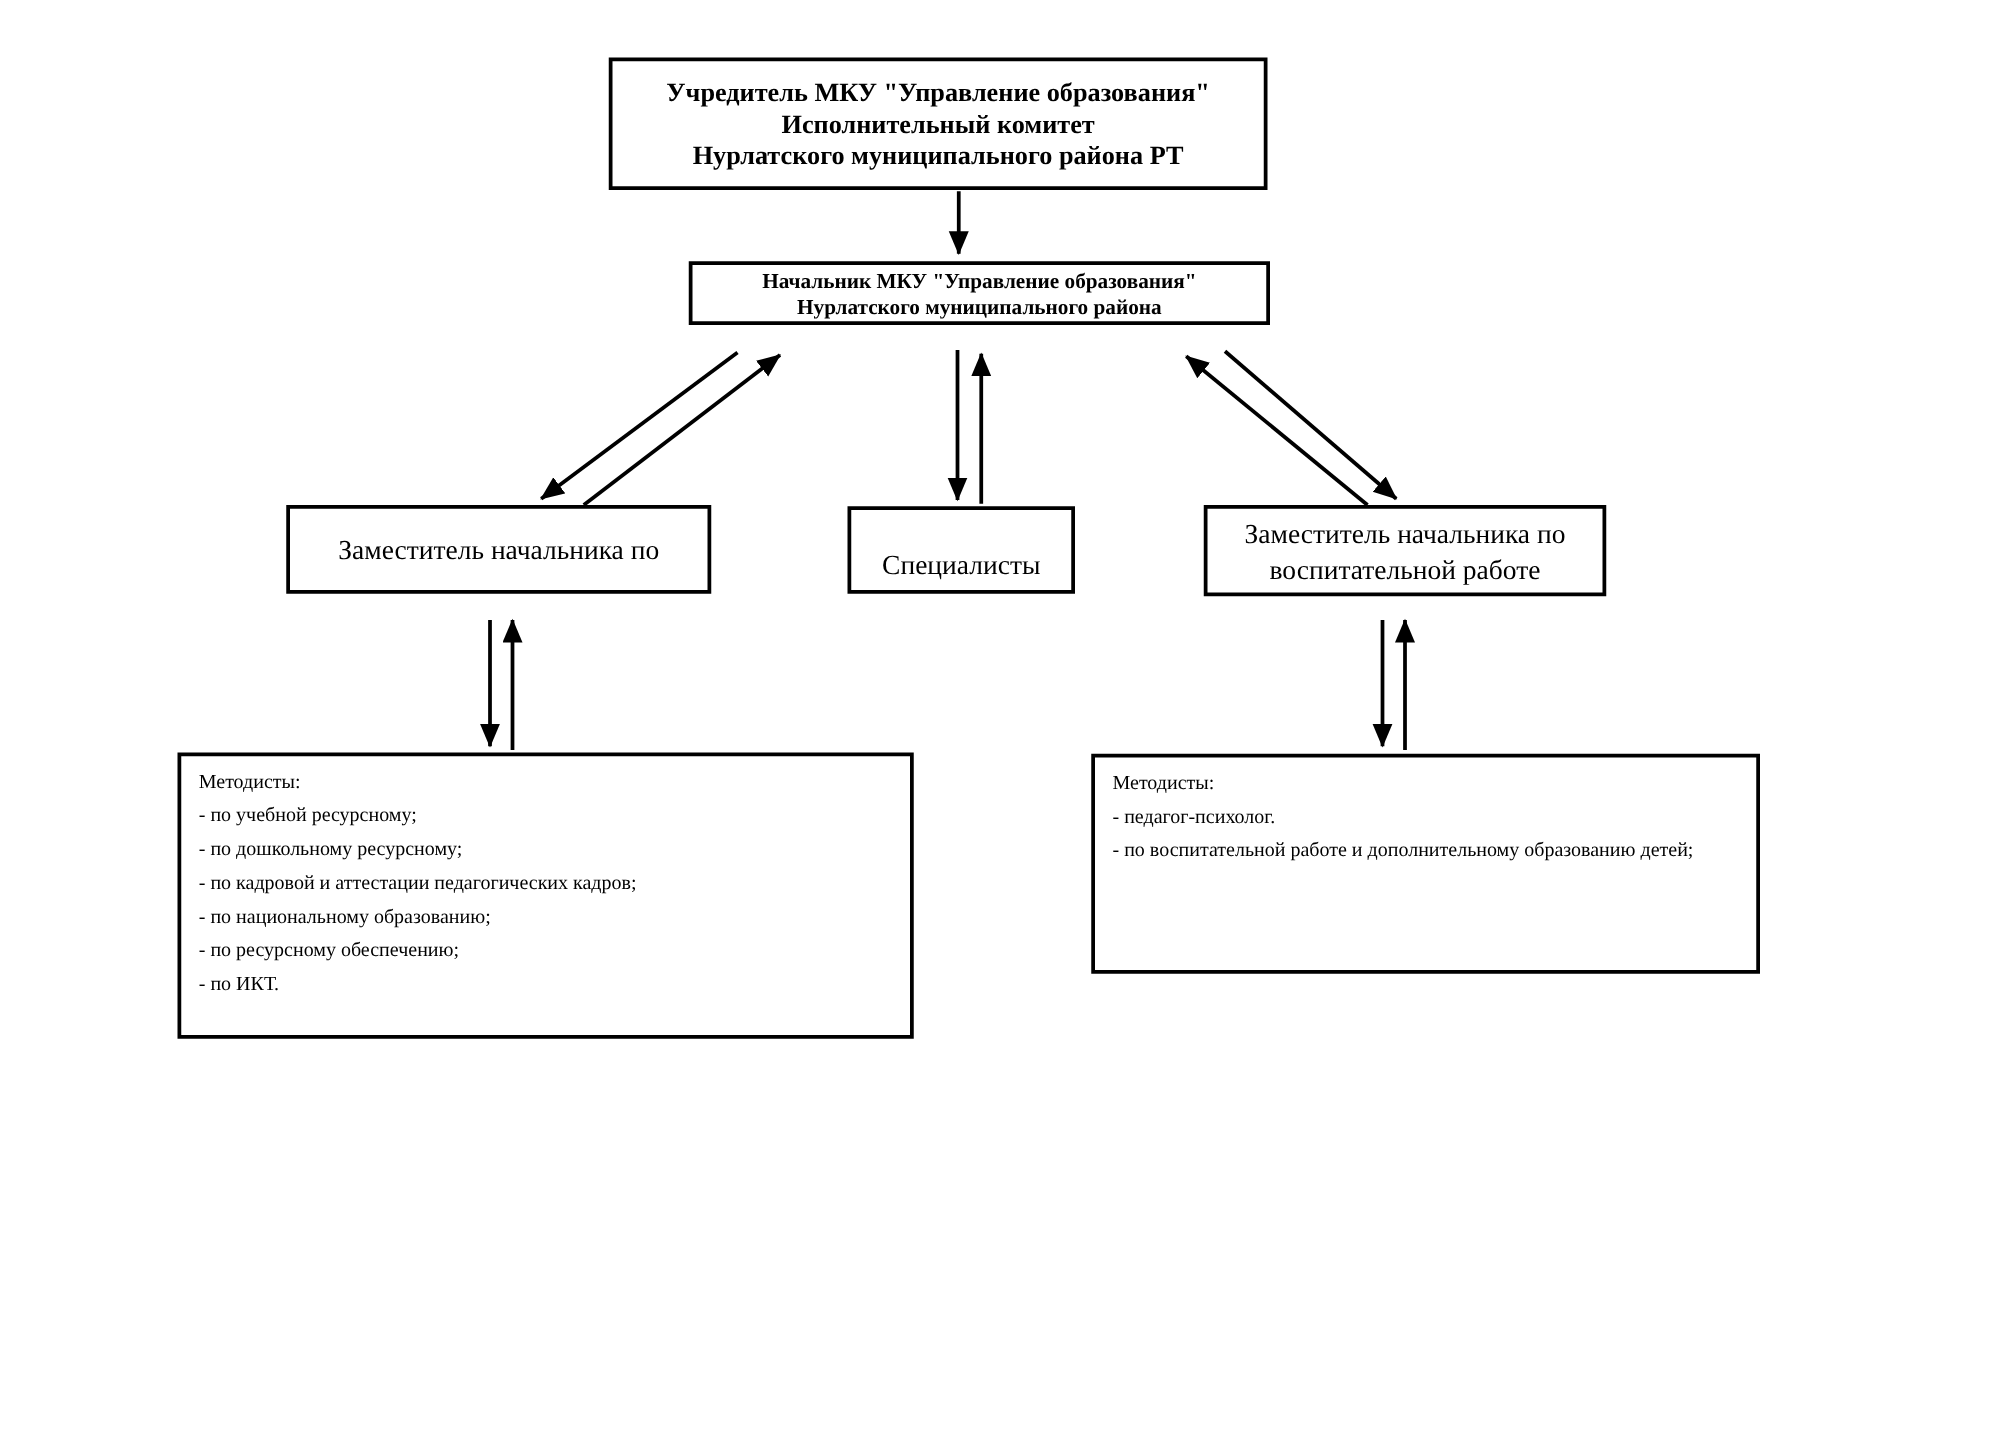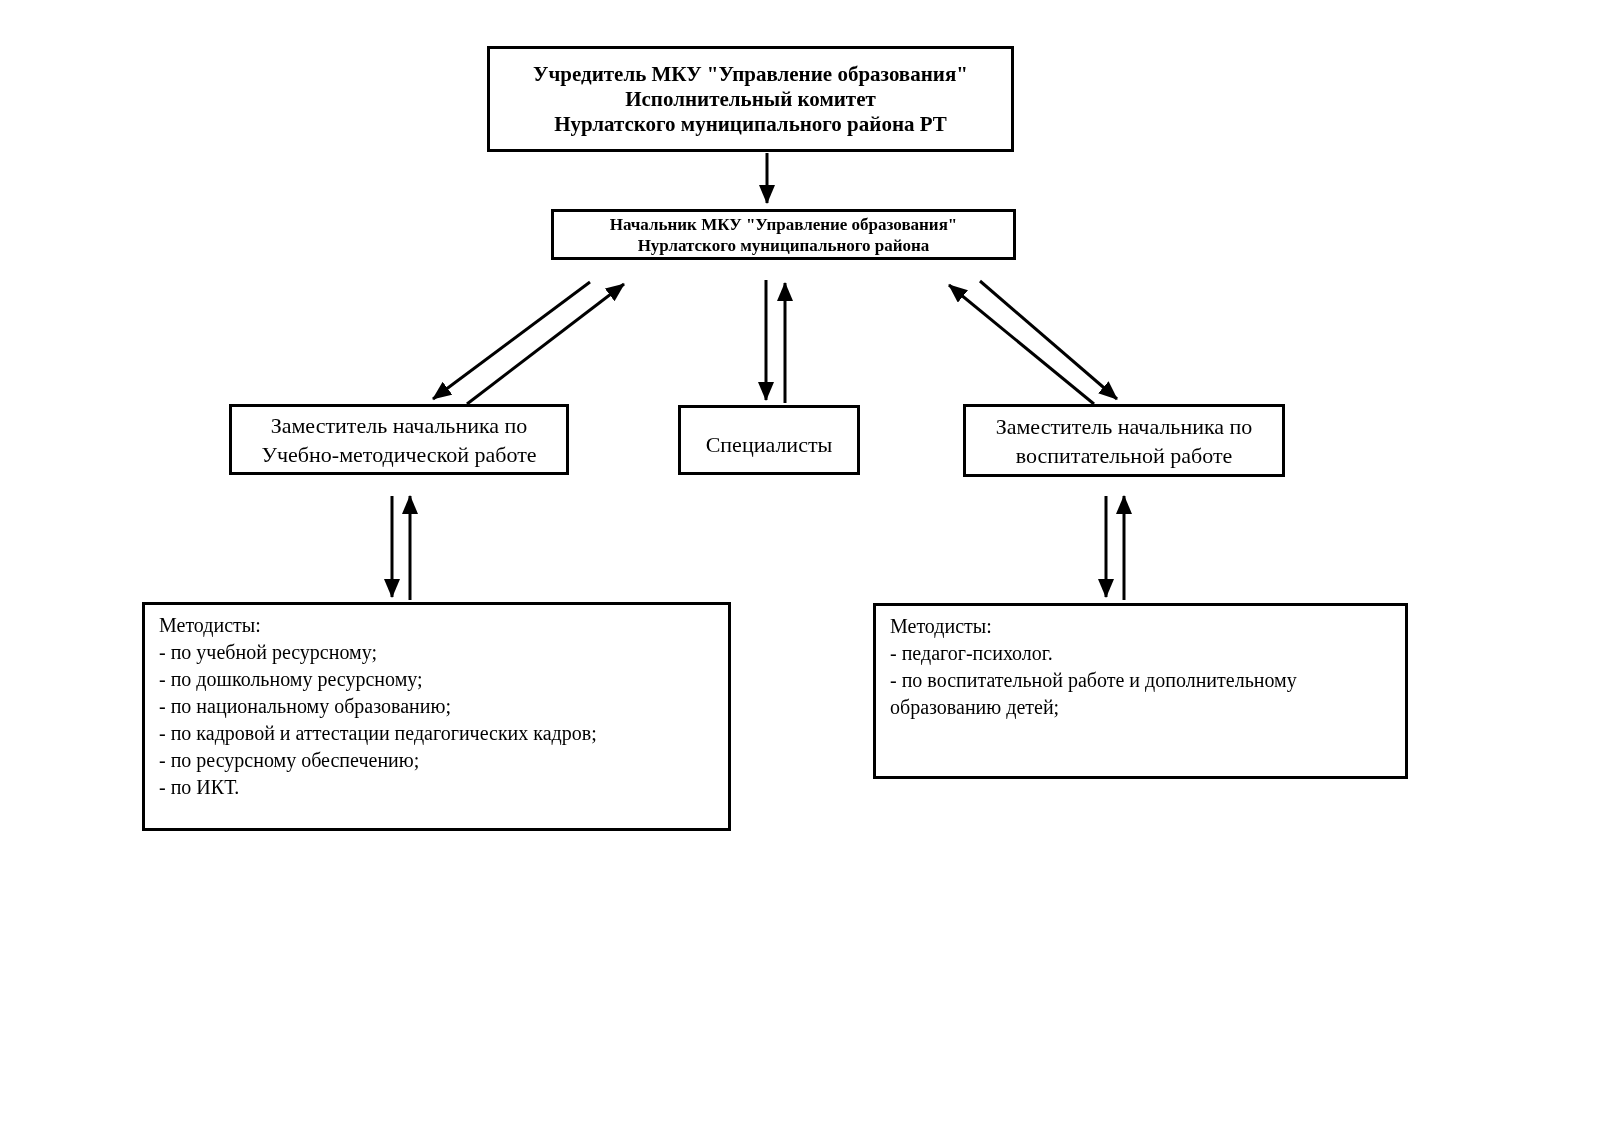--- a/index.html
+++ b/index.html
@@ -32,21 +32,21 @@
   .box.centered {
     display: flex;
     flex-direction: column;
     justify-content: center;
     align-items: center;
     text-align: center;
   }
   .box.topline {
     display: flex;
     flex-direction: column;
-    justify-content: flex-start;
+    justify-content: center;
     align-items: center;
     text-align: center;
     padding-top: 23px;
   }
   .founder {
     left: 487px; top: 46px; width: 527px; height: 106px;
     font-weight: bold;
     font-size: 21px;
     line-height: 25px;
   }
@@ -65,21 +65,21 @@
     left: 678px; top: 405px; width: 182px; height: 70px;
     font-size: 22px;
     line-height: 28px;
   }
   .deputy-vr {
     left: 963px; top: 404px; width: 322px; height: 73px;
     font-size: 22px;
     line-height: 29px;
   }
   .list-box {
-    font-size: 20px;
+    font-size: 16px;
     line-height: 27px;
     padding: 7px 14px;
     text-align: left;
   }
   .methodists-umr {
     left: 142px; top: 602px; width: 589px; height: 229px;
   }
   .methodists-vr {
     left: 873px; top: 603px; width: 535px; height: 176px;
   }
@@ -119,38 +119,37 @@
     <div>Нурлатского муниципального района РТ</div>
   </div>
 
   <div class="box centered head">
     <div>Начальник МКУ "Управление образования"</div>
     <div>Нурлатского муниципального района</div>
   </div>
 
   <div class="box centered deputy-umr">
     <div>Заместитель начальника по</div>
-    <div>Учебно-методической работе</div>
   </div>
 
   <div class="box topline specialists">
     <div>Специалисты</div>
   </div>
 
   <div class="box centered deputy-vr">
     <div>Заместитель начальника по</div>
     <div>воспитательной работе</div>
   </div>
 
   <div class="box list-box methodists-umr">
     <div>Методисты:</div>
     <div>- по учебной ресурсному;</div>
     <div>- по дошкольному ресурсному;</div>
+    <div>- по кадровой и аттестации педагогических кадров;</div>
     <div>- по национальному образованию;</div>
-    <div>- по кадровой и аттестации педагогических кадров;</div>
     <div>- по ресурсному обеспечению;</div>
     <div>- по ИКТ.</div>
   </div>
 
   <div class="box list-box methodists-vr">
     <div>Методисты:</div>
     <div>- педагог-психолог.</div>
     <div>- по воспитательной работе и дополнительному образованию детей;</div>
   </div>
 

